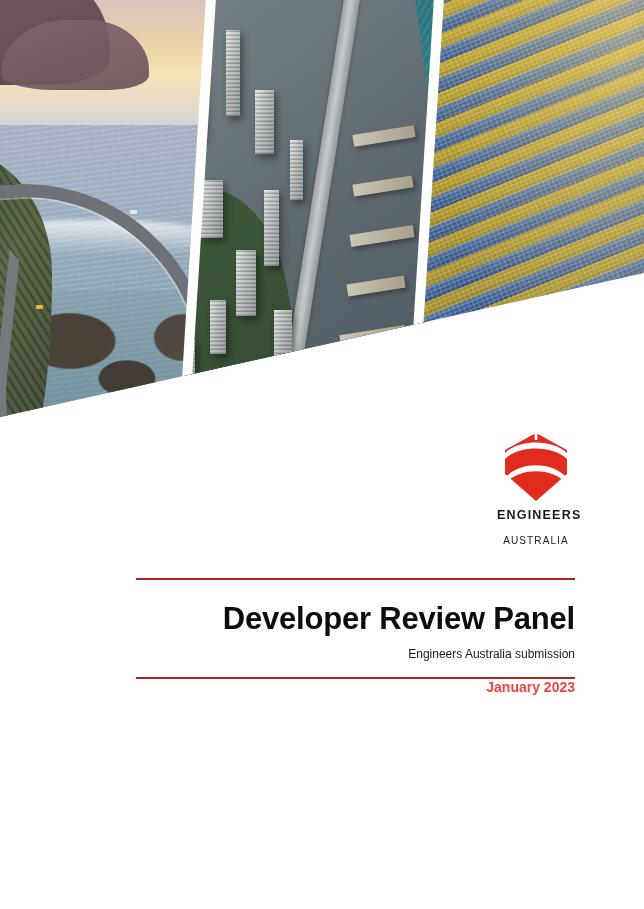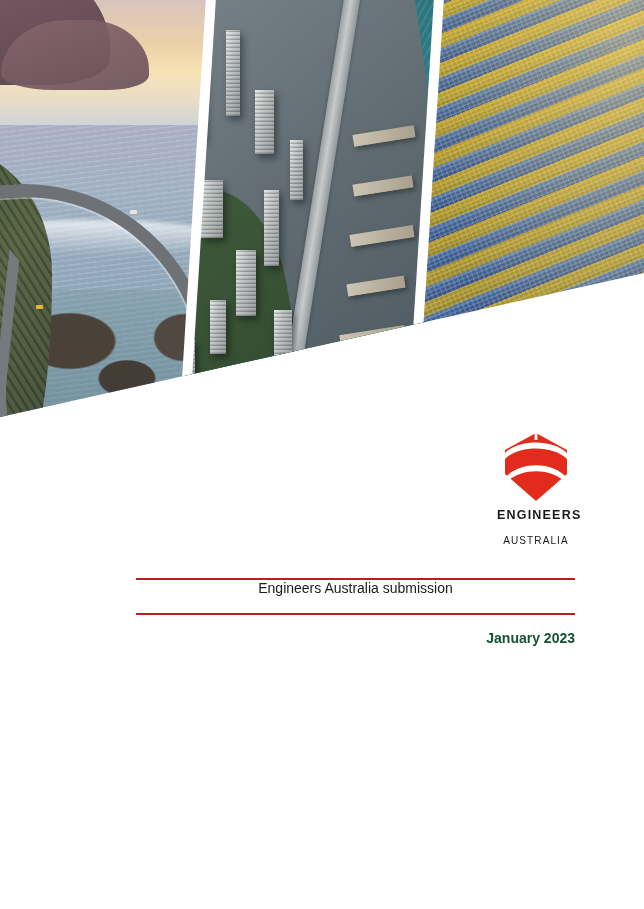--- a/index.html
+++ b/index.html
@@ -306,32 +306,30 @@
   }
   .doc-title {
     font-size: 31px;
     font-weight: bold;
     color: #0d0d0d;
     letter-spacing: -0.2px;
     margin: 22px 0 10px 0;
     line-height: 1.12;
   }
   .doc-subtitle {
-    font-size: 14px;
+    font-size: 12px;
     font-weight: normal;
     color: #1a1a1a;
     margin: 0 0 16px 0;
     line-height: 1.2;
-    text-align: center;
   }
   .doc-date {
     font-size: 14px;
     font-weight: bold;
-    color: #14532d;
-    margin-top: 15px;
+    color: #ef4444;
   }
 </style>
 </head>
 <body>
 
 <div class="page">
 
   <div class="hero">
 
     <div class="photo photo-coast">
@@ -397,18 +395,19 @@
       <path d="M0 20 C14 6 48 6 62 20 L62 26 C48 12 14 12 0 26 Z" fill="#ffffff"></path>
       <path d="M0 45 C14 28 48 28 62 45 L62 51 C48 34 14 34 0 51 Z" fill="#ffffff"></path>
       <path d="M29.6 0 L32.4 0 L32.4 7 L29.6 7 Z" fill="#ffffff"></path>
     </svg>
     <div class="logo-name">ENGINEERS</div>
     <div class="logo-sub">AUSTRALIA</div>
   </div>
 
   <div class="titleblock">
     <div class="rule"></div>
+    <h1 class="doc-title">Developer Review Panel</h1>
     <div class="doc-subtitle">Engineers Australia submission</div>
     <div class="rule"></div>
     <div class="doc-date">January 2023</div>
   </div>
 
 </div>
 
 </body></html>

